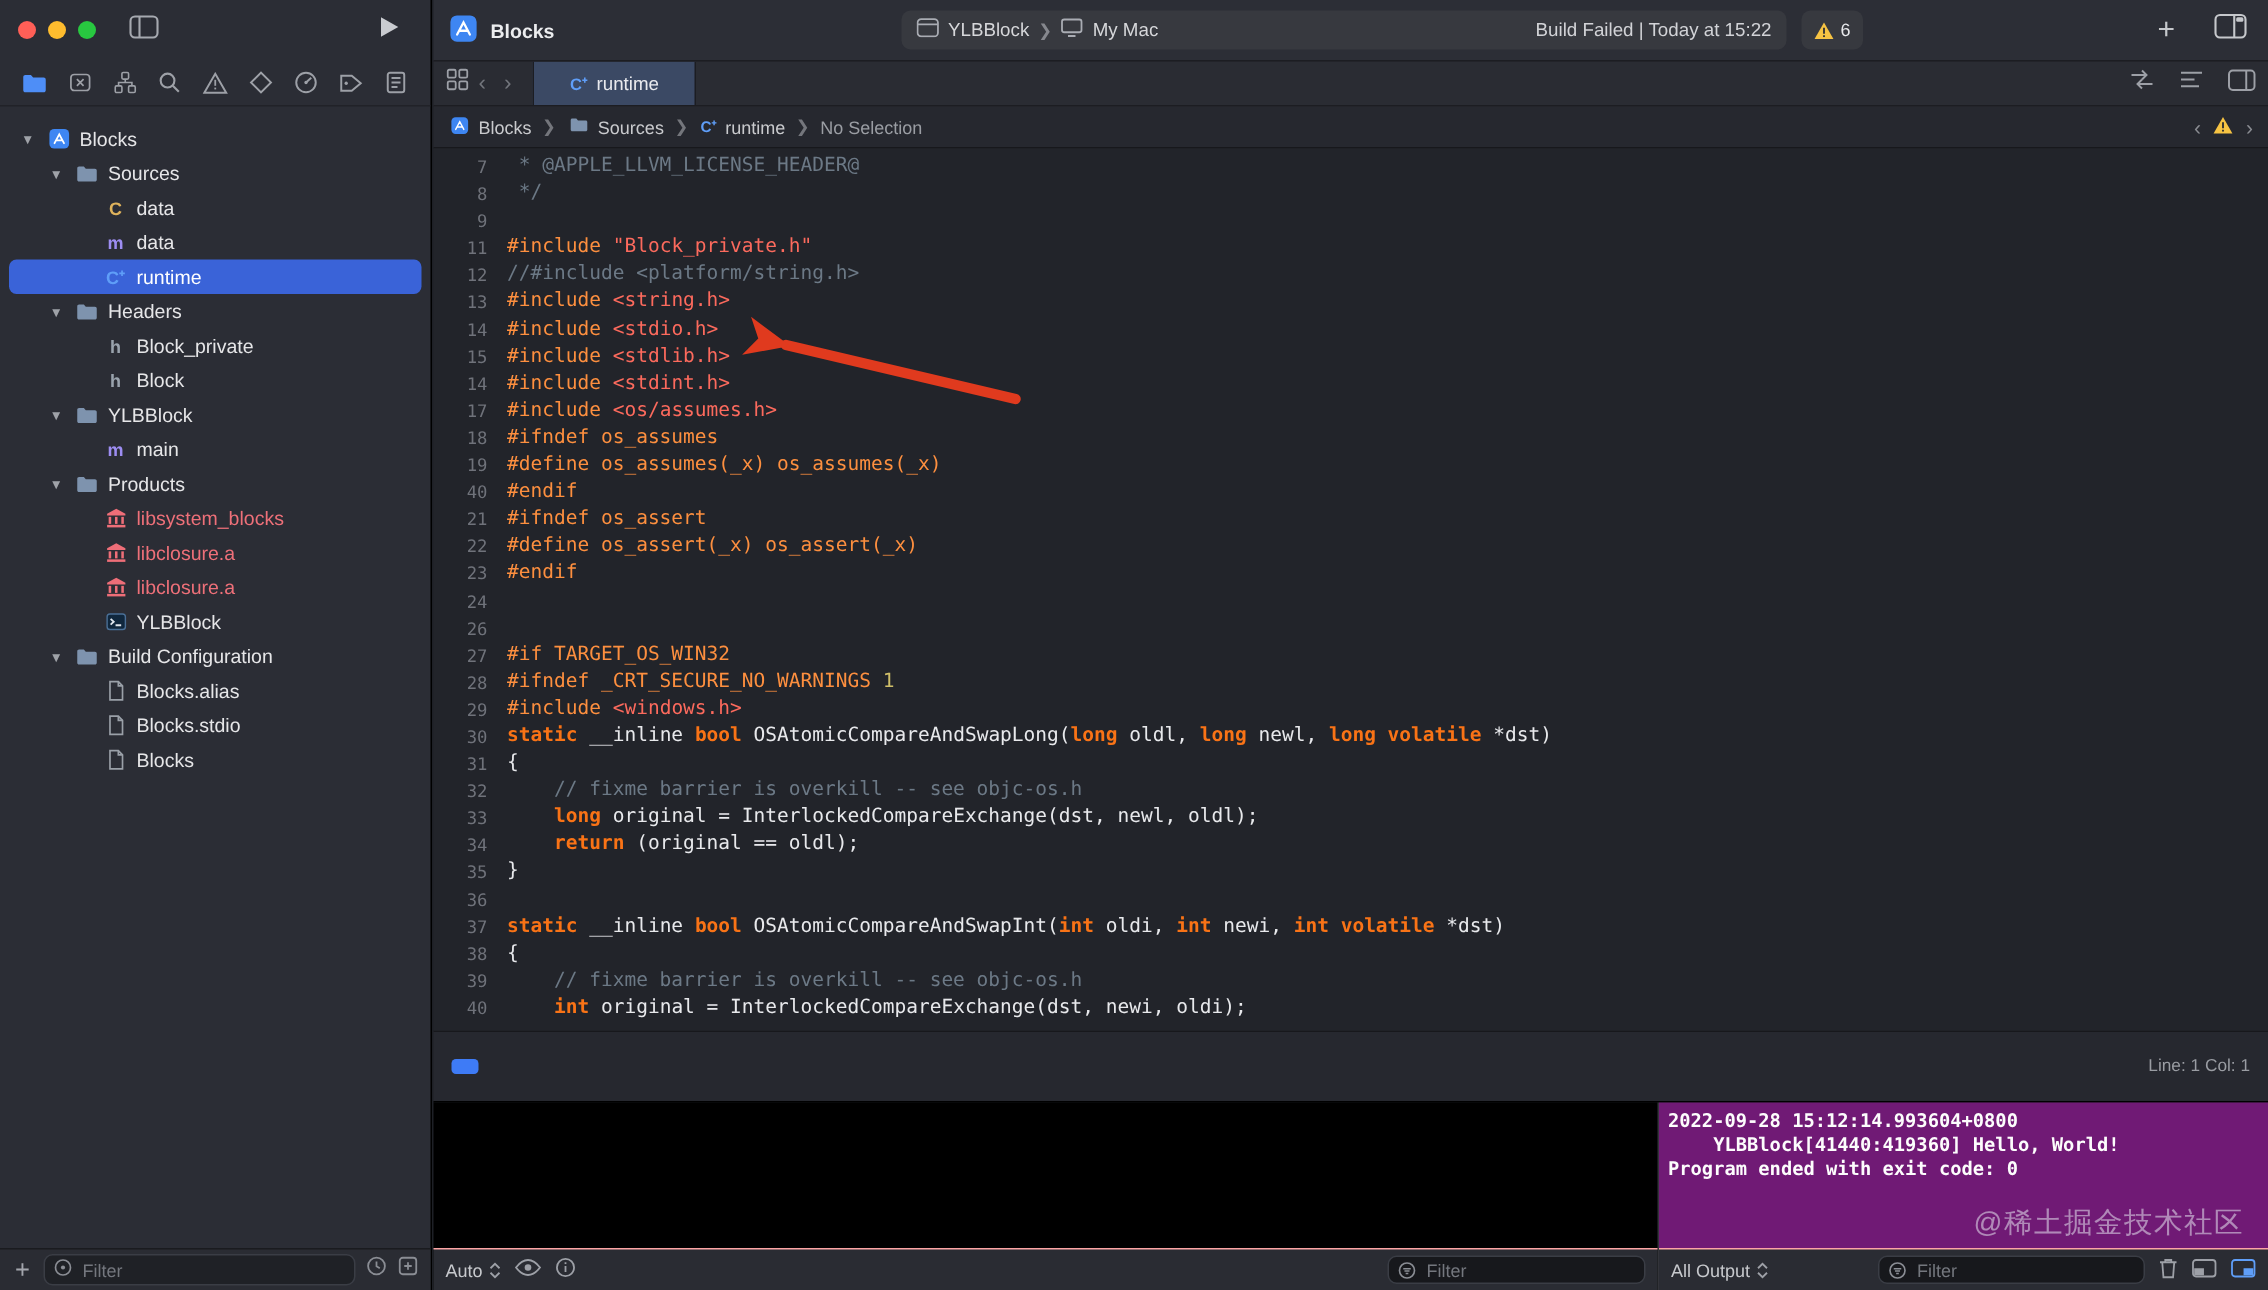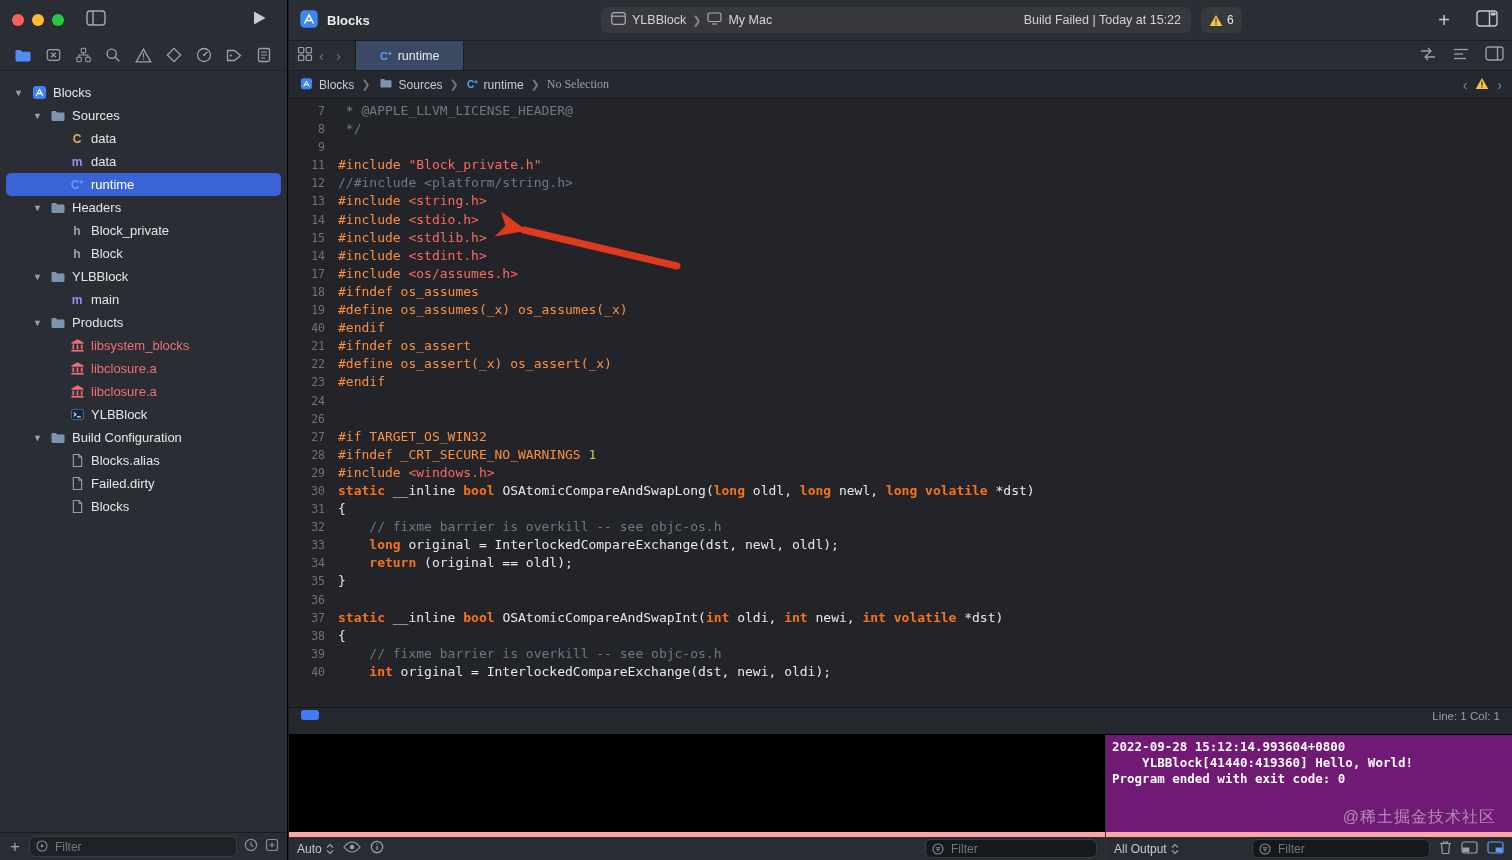--- a/index.html
+++ b/index.html
@@ -40,42 +40,42 @@
   .build-status{margin-left:auto;color:#d2d3d7;}
   .warn-badge{position:absolute;left:912px;top:7px;height:26px;background:#37393f;border-radius:6px;display:flex;align-items:center;gap:4px;padding:0 8px;font-size:12px;color:#e8e9ec;}
   .tb-right{position:absolute;right:14px;top:0;height:40px;display:flex;align-items:center;gap:26px;color:#c6c8cc;}
   .tabbar{height:29px;background:#2a2c33;border-bottom:1px solid #1c1d22;display:flex;align-items:center;padding:0 8px;flex:none;}
   .tabbar .chev{color:#73767d;font-size:15px;padding:0 6px;}
   .tab{height:29px;display:flex;align-items:center;gap:6px;padding:0 24px;background:#3b4964;color:#e9eaee;font-size:12.5px;border-left:1px solid #1c1d22;border-right:1px solid #1c1d22;margin-left:8px;box-sizing:border-box;}
   .tab .ic-letter{font-size:11px;}
   .tab-right{margin-left:auto;display:flex;align-items:center;gap:16px;}
   .jumpbar{height:27px;background:#26282f;border-bottom:1px solid #17181c;display:flex;align-items:center;padding:0 10px;gap:6px;font-size:12px;color:#c9cacd;flex:none;}
   .jumpbar .crumbsep{color:#74767c;font-size:11px;padding:0 1px;}
-  .jumpbar .dim{color:#9a9da3;font-family:Liberation Serif, serif;}
+  .jumpbar .dim{color:#9a9da3;}
   .jb-right{margin-left:auto;display:flex;align-items:center;gap:8px;color:#8a8c92;font-size:14px;}
 
   
   .editor{flex:1;position:relative;background:#22242a;overflow:hidden;padding-top:3px;}
   .code-line{display:flex;height:18.1px;line-height:18.1px;font-family:"DejaVu Sans Mono","Liberation Mono",monospace;font-size:13px;}
   .gutter{width:36px;text-align:right;color:#6f727a;font-size:11.5px;padding-right:7px;flex:none;}
   .code-text{white-space:pre;margin-left:6px;}
   .tok-pre{color:#fd8f3f}.tok-str{color:#fc6a5d}.tok-cmt{color:#6c7986}.tok-kw{color:#f97316;font-weight:bold}.tok-num{color:#d0bf69}.tok-plain{color:#e8e9ec}
   .arrow-overlay{position:absolute;inset:0;pointer-events:none;}
 
-  .editor-status{height:22px;background:#26282f;border-top:1px solid #17181c;display:flex;padding:2px 12px;font-size:11.5px;color:#9a9da3;flex:none;}
+  .editor-status{height:22px;background:#26282f;border-top:1px solid #17181c;display:flex;align-items:center;padding:12px 12px;font-size:11.5px;color:#9a9da3;flex:none;}
   .blue-chip{width:18px;height:10px;background:#3e7bf6;border-radius:3px;}
   .linecol{margin-left:auto;}
 
   
   .debug{height:125px;display:flex;border-top:1px solid #000;flex:none;}
   .vars-pane{width:817px;background:#000;position:relative;border-right:1px solid #33343a;box-sizing:border-box;flex:none;}
   .console-pane{flex:1;background:#701a75;position:relative;}
   .console-pre{margin:0;padding:4px 6px;font-family:"DejaVu Sans Mono","Liberation Mono",monospace;font-size:12.5px;line-height:16px;color:#fdfdfd;font-weight:bold;white-space:pre;}
-  .watermark{position:absolute;right:16px;bottom:32px;color:rgba(230,230,238,.55);font-size:16px;letter-spacing:1px;}
-  .pane-bar{position:absolute;bottom:0;left:0;right:0;height:28px;background:#2a2c33;border-top:5px solid #fca5a5;display:flex;align-items:center;padding:0 8px;gap:9px;font-size:12px;color:#c7c9cd;box-sizing:border-box;}
+  .watermark{position:absolute;right:16px;bottom:32px;color:rgba(230,230,238,.55);font-size:19px;letter-spacing:1px;}
+  .pane-bar{position:absolute;bottom:0;left:0;right:0;height:28px;background:#2a2c33;border-top:1px solid #fca5a5;display:flex;align-items:center;padding:0 8px;gap:9px;font-size:12px;color:#c7c9cd;box-sizing:border-box;}
   .popup{display:flex;align-items:center;gap:4px;}
   .dbg-filter{height:19px;background:#17181c;border:1px solid #3a3d45;border-radius:6px;display:flex;align-items:center;gap:5px;padding:0 6px;box-sizing:border-box;}
   .dbg-filter input{background:transparent;border:none;outline:none;color:#cfd1d6;font-size:12px;width:120px;}
   .dbg-filter input::placeholder{color:#74777e;}
   .grow{margin-left:auto;}
 </style>
 </head>
 <body>
 
 <div class="window">
@@ -316,21 +316,21 @@
           <span class="lbl">Blocks.alias</span>
         </div>
         <div class="trow" style="padding-left: 44px;">
           <span class="disc"></span>
           <span class="ic">
             <svg width="13" height="15" viewBox="0 0 14 16">
               <path d="M2.5 1.5h6l3 3v10h-9z" fill="none" stroke="#9aa0a8" stroke-width="1.2"></path>
               <path d="M8.5 1.5v3h3" fill="none" stroke="#9aa0a8" stroke-width="1.2"></path>
             </svg>
           </span>
-          <span class="lbl">Failed.dirty</span>
+          <span class="lbl">Blocks.stdio</span>
         </div>
         <div class="trow" style="padding-left: 44px;">
           <span class="disc"></span>
           <span class="ic">
             <svg width="13" height="15" viewBox="0 0 14 16">
               <path d="M2.5 1.5h6l3 3v10h-9z" fill="none" stroke="#9aa0a8" stroke-width="1.2"></path>
               <path d="M8.5 1.5v3h3" fill="none" stroke="#9aa0a8" stroke-width="1.2"></path>
             </svg>
           </span>
           <span class="lbl">Blocks</span>

